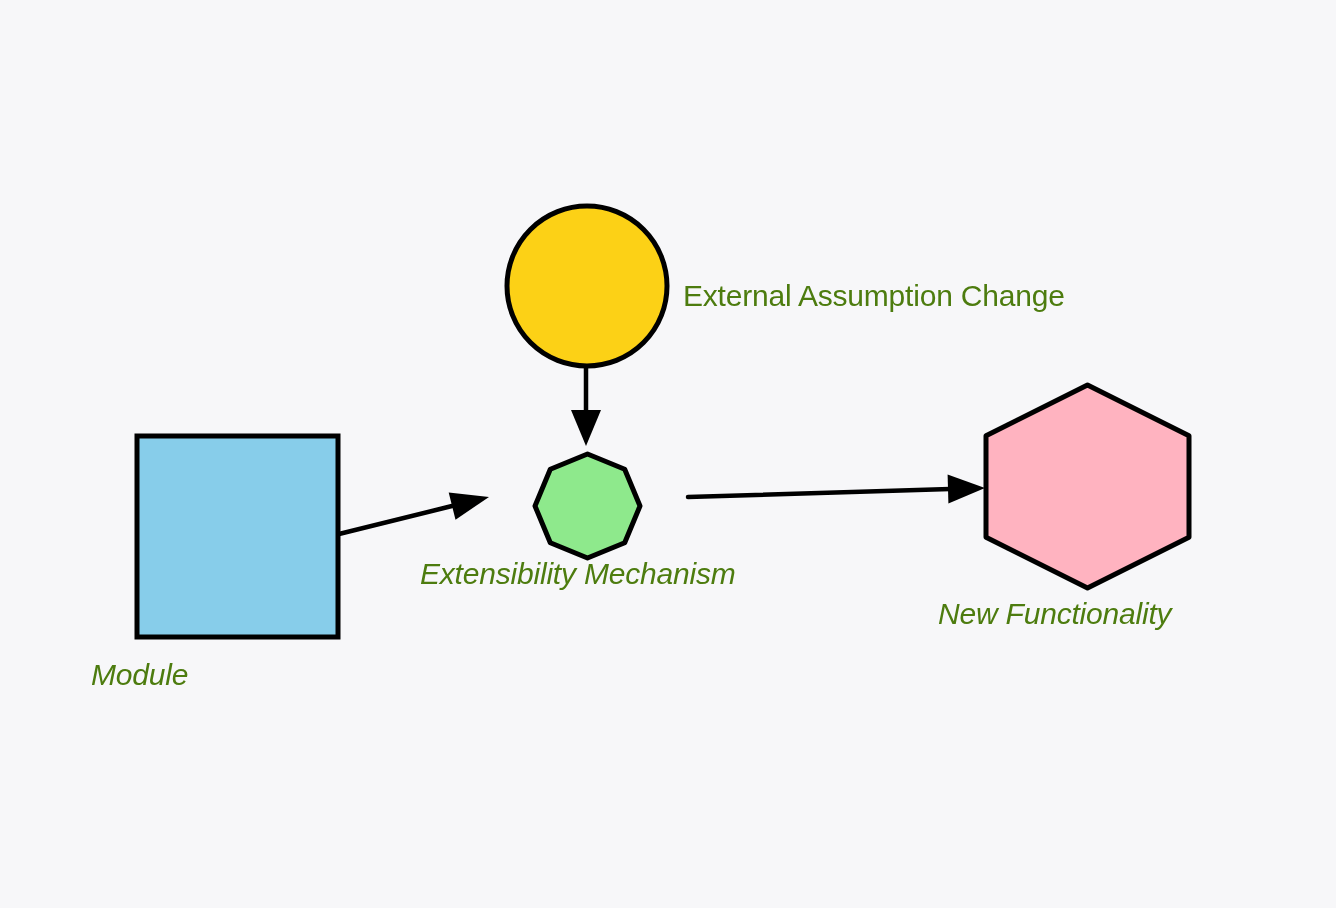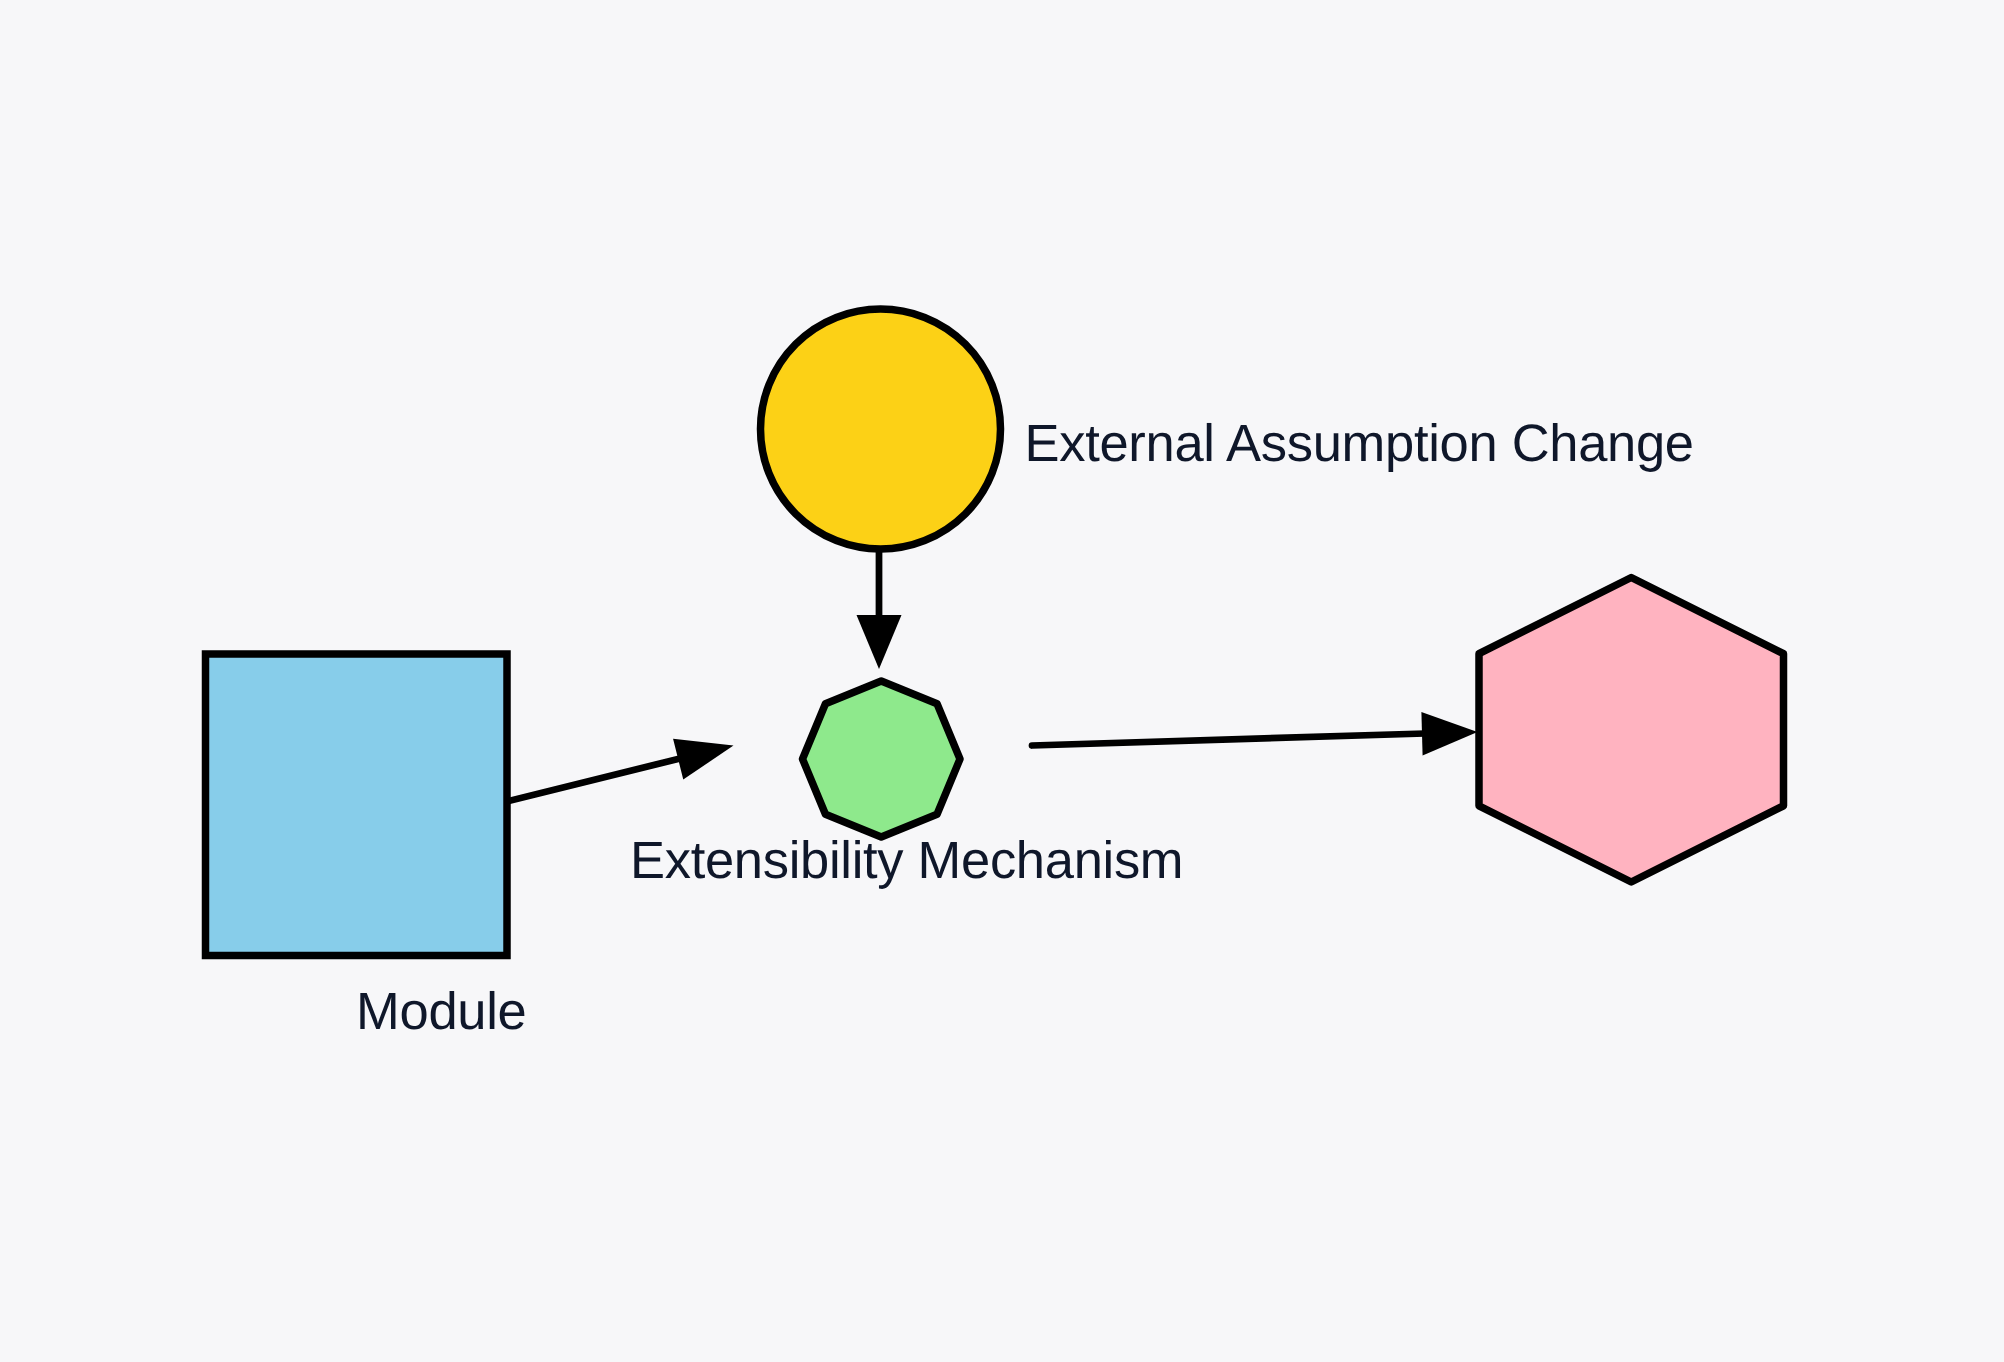--- a/index.html
+++ b/index.html
@@ -14,28 +14,29 @@
     overflow: hidden;
     font-family: "Liberation Sans", "DejaVu Sans", sans-serif;
   }
   .shapes-svg {
     position: absolute;
     left: 0;
     top: 0;
   }
   .label {
     position: absolute;
-    color: #0f172a;
-    font-size: 35px;
+    color: #4d7c0f;
+    font-size: 30px;
     line-height: 36px;
     letter-spacing: -0.2px;
     white-space: nowrap;
   }
   .label.center {
-    text-align: right;
+    text-align: left;
+    font-style: italic;
   }
   .label.two-line {
     line-height: 40px;
   }
 </style>
 </head>
 <body>
 
 <div class="canvas">
 
@@ -65,15 +66,16 @@
     </g>
   </svg>
 
   <div class="label center" style="left:91px; top:657px; width:260px;">Module</div>
 
   <div class="label" style="left:683px; top:278px;">External Assumption Change</div>
 
   <div class="label center" style="left:420px; top:556px; width:340px;">Extensibility Mechanism</div>
 
   <div class="label center two-line" style="left:938px; top:594px; width:300px;">
+    <div>New Functionality</div>
   </div>
 
 </div>
 
 </body></html>

